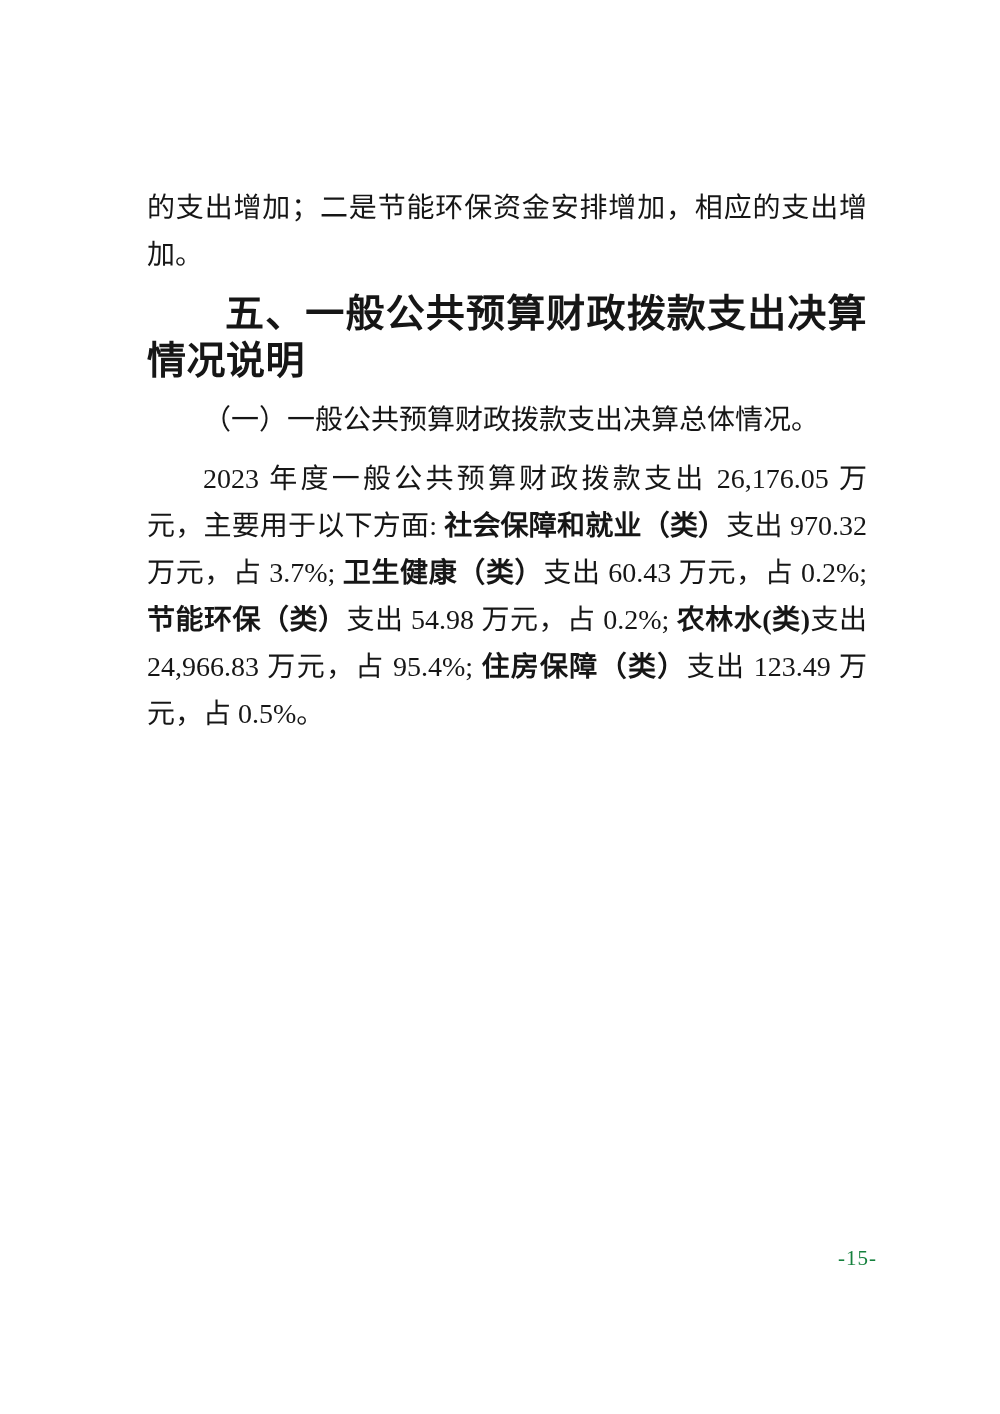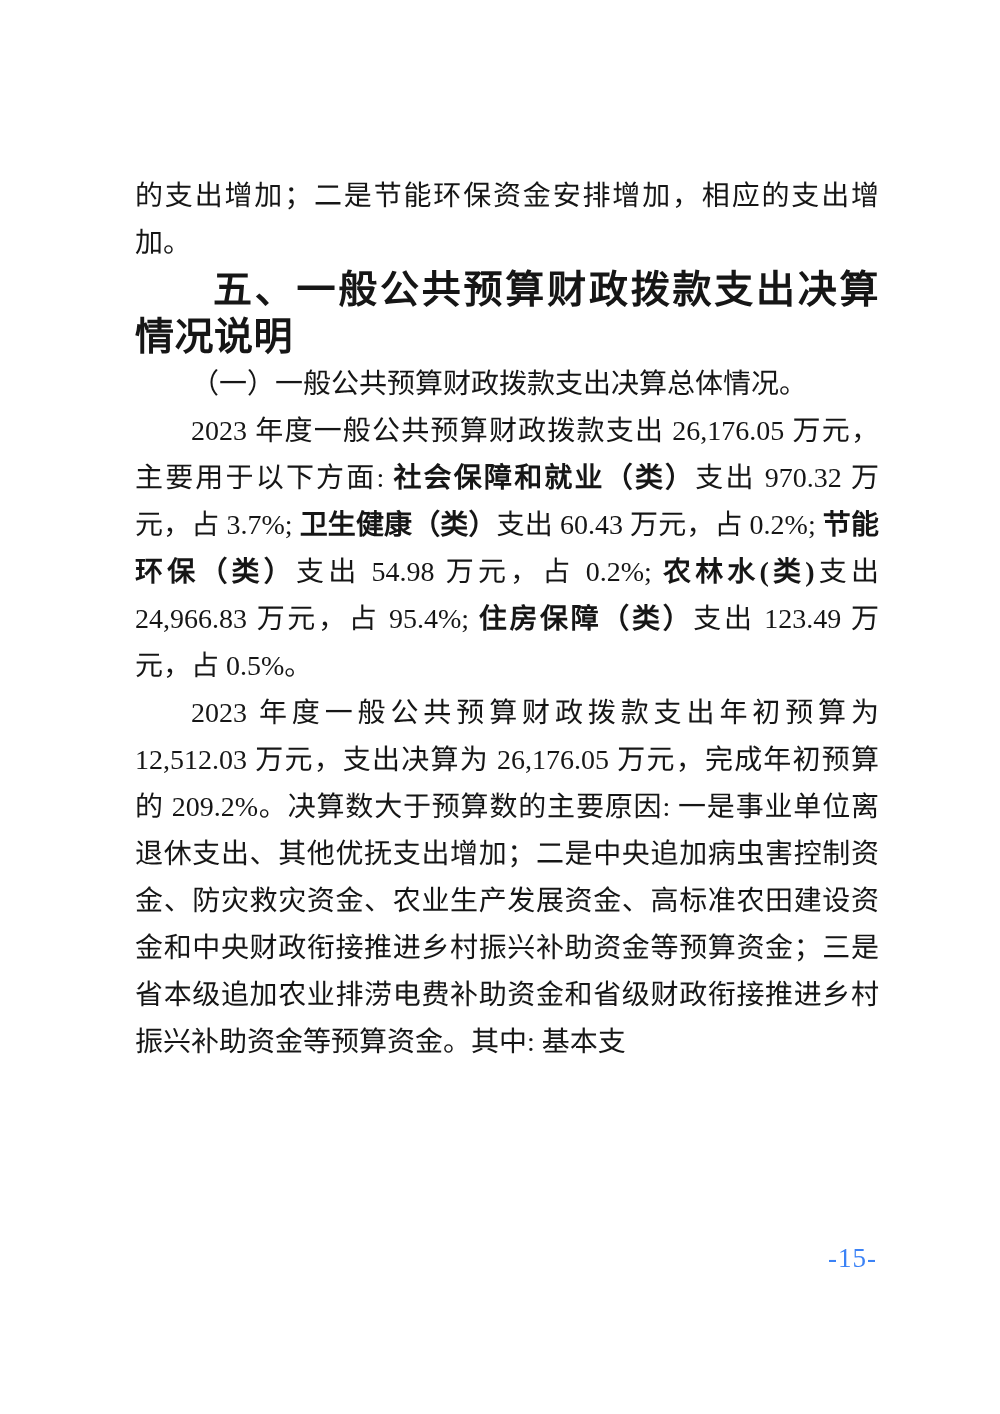--- a/index.html
+++ b/index.html
@@ -20,43 +20,43 @@
     position: absolute;
     left: 135px;
     top: 172px;
     width: 744px;
     font-size: 28px;
     line-height: 47px;
     text-align: justify;
     text-align-last: left;
   }
   .body-text p {
-    margin: 0;
+    margin: 12px;
     padding: 0;
   }
   .indent {
     text-indent: 2em;
   }
   .heading {
     font-family: "Liberation Sans", "DejaVu Sans", sans-serif;
     font-weight: 700;
     font-size: 39px;
     letter-spacing: 0.5px;
   }
   .cat {
     font-weight: 700;
   }
   .page-number {
     position: absolute;
     top: 1243px;
     right: 123px;
-    font-size: 27px;
+    font-size: 21px;
     line-height: 30px;
     letter-spacing: 1px;
-    color: #3b82f6;
+    color: #15803d;
   }
 </style>
 </head>
 <body>
 
 <div class="page">
   <div class="body-text">
 
     <p>的支出增加；二是节能环保资金安排增加，相应的支出增加。</p>
 
@@ -64,18 +64,17 @@
 
     <p class="indent">（一）一般公共预算财政拨款支出决算总体情况。</p>
 
 
 
     <p class="indent">
       <span>2023 年度一般公共预算财政拨款支出 26,176.05 万元，主要用于以下方面: </span><span class="cat">社会保障和就业（类）</span><span>支出 970.32 万元，占 3.7%; </span><span class="cat">卫生健康（类）</span><span>支出 60.43 万元，占 0.2%; </span><span class="cat">节能环保（类）</span><span>支出 54.98 万元，占 0.2%; </span><span class="cat">农林水(类)</span><span>支出 24,966.83 万元，占 95.4%; </span><span class="cat">住房保障（类）</span><span>支出 123.49 万元，占 0.5%。</span>
     </p>
 
 
-    <p class="indent">2023 年度一般公共预算财政拨款支出年初预算为 12,512.03 万元，支出决算为 26,176.05 万元，完成年初预算的 209.2%。决算数大于预算数的主要原因: 一是事业单位离退休支出、其他优抚支出增加；二是中央追加病虫害控制资金、防灾救灾资金、农业生产发展资金、高标准农田建设资金和中央财政衔接推进乡村振兴补助资金等预算资金；三是省本级追加农业排涝电费补助资金和省级财政衔接推进乡村振兴补助资金等预算资金。其中: 基本支</p>
 
   </div>
 
   <div class="page-number">-15-</div>
 </div>
 
 </body></html>

